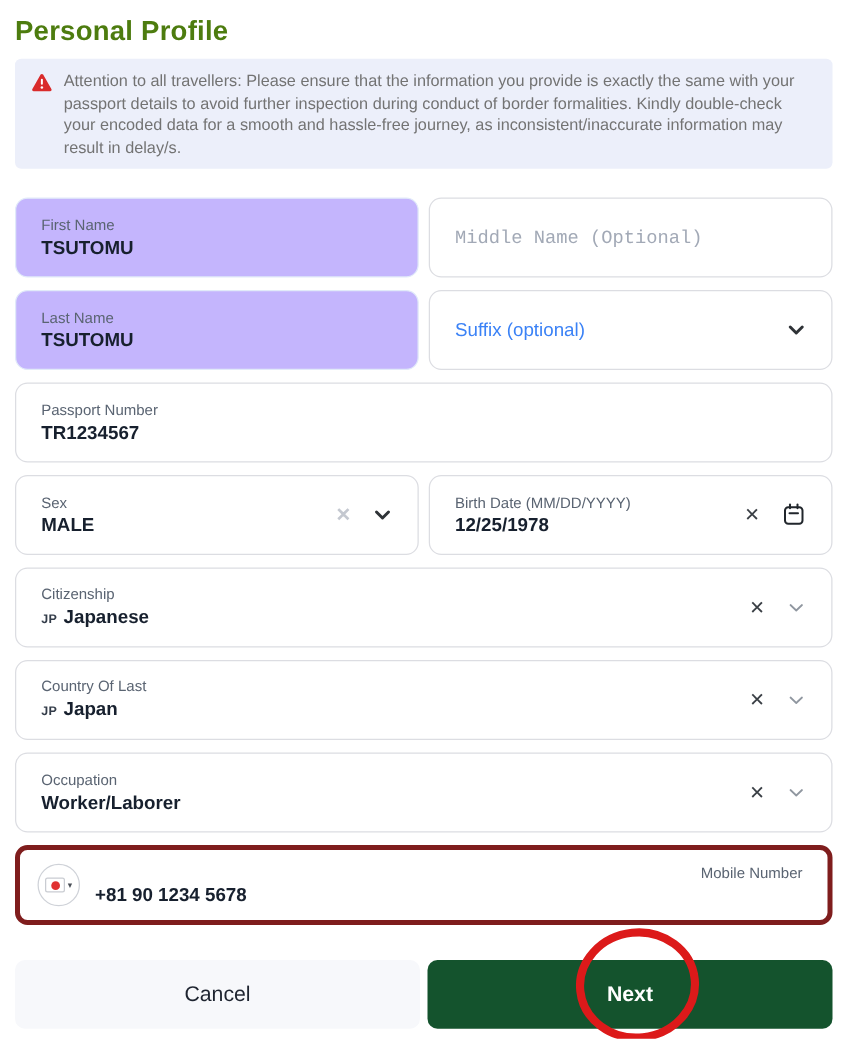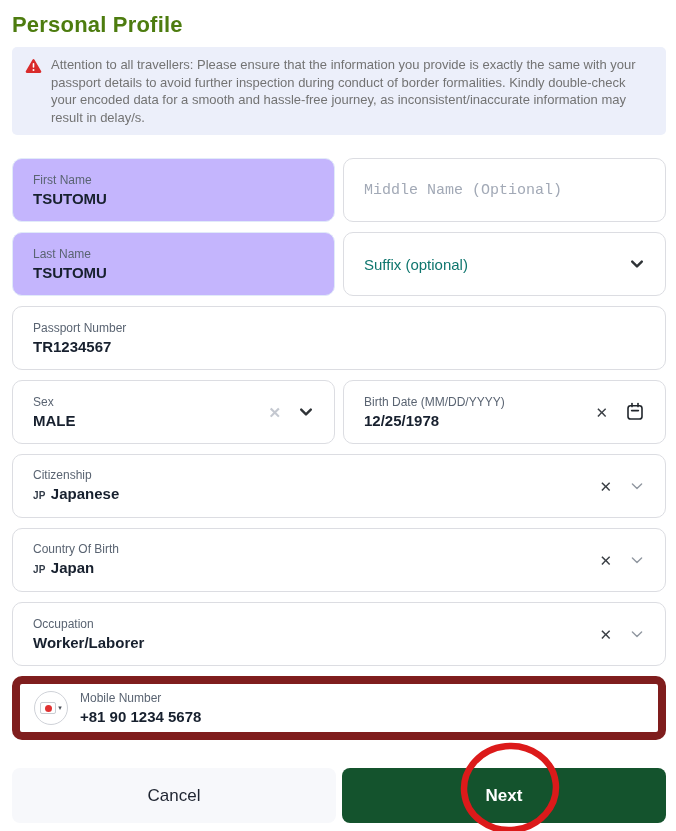--- a/index.html
+++ b/index.html
@@ -48,21 +48,22 @@
     display: flex;
     align-items: center;
     cursor: pointer;
     position: relative;
   }
   .field.filled {
     background: #c4b5fd;
     border-color: #e1eaf9;
   }
   .field.focused {
-    border: 8px solid #7f1d1d;
+    border: 4px solid #7f1d1d;
+    text-align: right;
   }
   .field-main {
     flex: 1;
     padding: 0 20px;
     display: flex;
     flex-direction: column;
     gap: 3px;
     min-width: 0;
   }
   .field-label {
@@ -80,21 +81,21 @@
     gap: 5px;
   }
   .country-code {
     font-size: 10px;
     font-weight: 700;
     color: #333c49;
     letter-spacing: 0.3px;
   }
   .placeholder-text {
     font-size: 15px;
-    color: #0f766e;
+    color: #3b82f6;
     padding: 0 20px;
     flex: 1;
   }
   .field input {
     width: 100%;
     height: 100%;
     border: none;
     outline: none;
     background: transparent;
     font-family: Liberation Mono, monospace;
@@ -277,21 +278,21 @@
         <span class="icon-btn">
           <svg width="16" height="16" viewBox="0 0 16 16">
               <path d="M3.4 6 L8 10.4 L12.6 6" fill="none" stroke="#9097a0" stroke-width="1.4" stroke-linecap="round" stroke-linejoin="round"></path>
             </svg>
         </span>
       </div>
     </div>
 
     <div class="field">
       <div class="field-main">
-        <div class="field-label">Country Of Birth</div>
+        <div class="field-label">Country Of Last</div>
         <div class="field-value">
           <span class="country-code">JP</span>
           <span>Japan</span>
         </div>
       </div>
       <div class="trailing">
         <span class="clear-x">✕</span>
         <span class="icon-btn">
           <svg width="16" height="16" viewBox="0 0 16 16">
               <path d="M3.4 6 L8 10.4 L12.6 6" fill="none" stroke="#9097a0" stroke-width="1.4" stroke-linecap="round" stroke-linejoin="round"></path>

